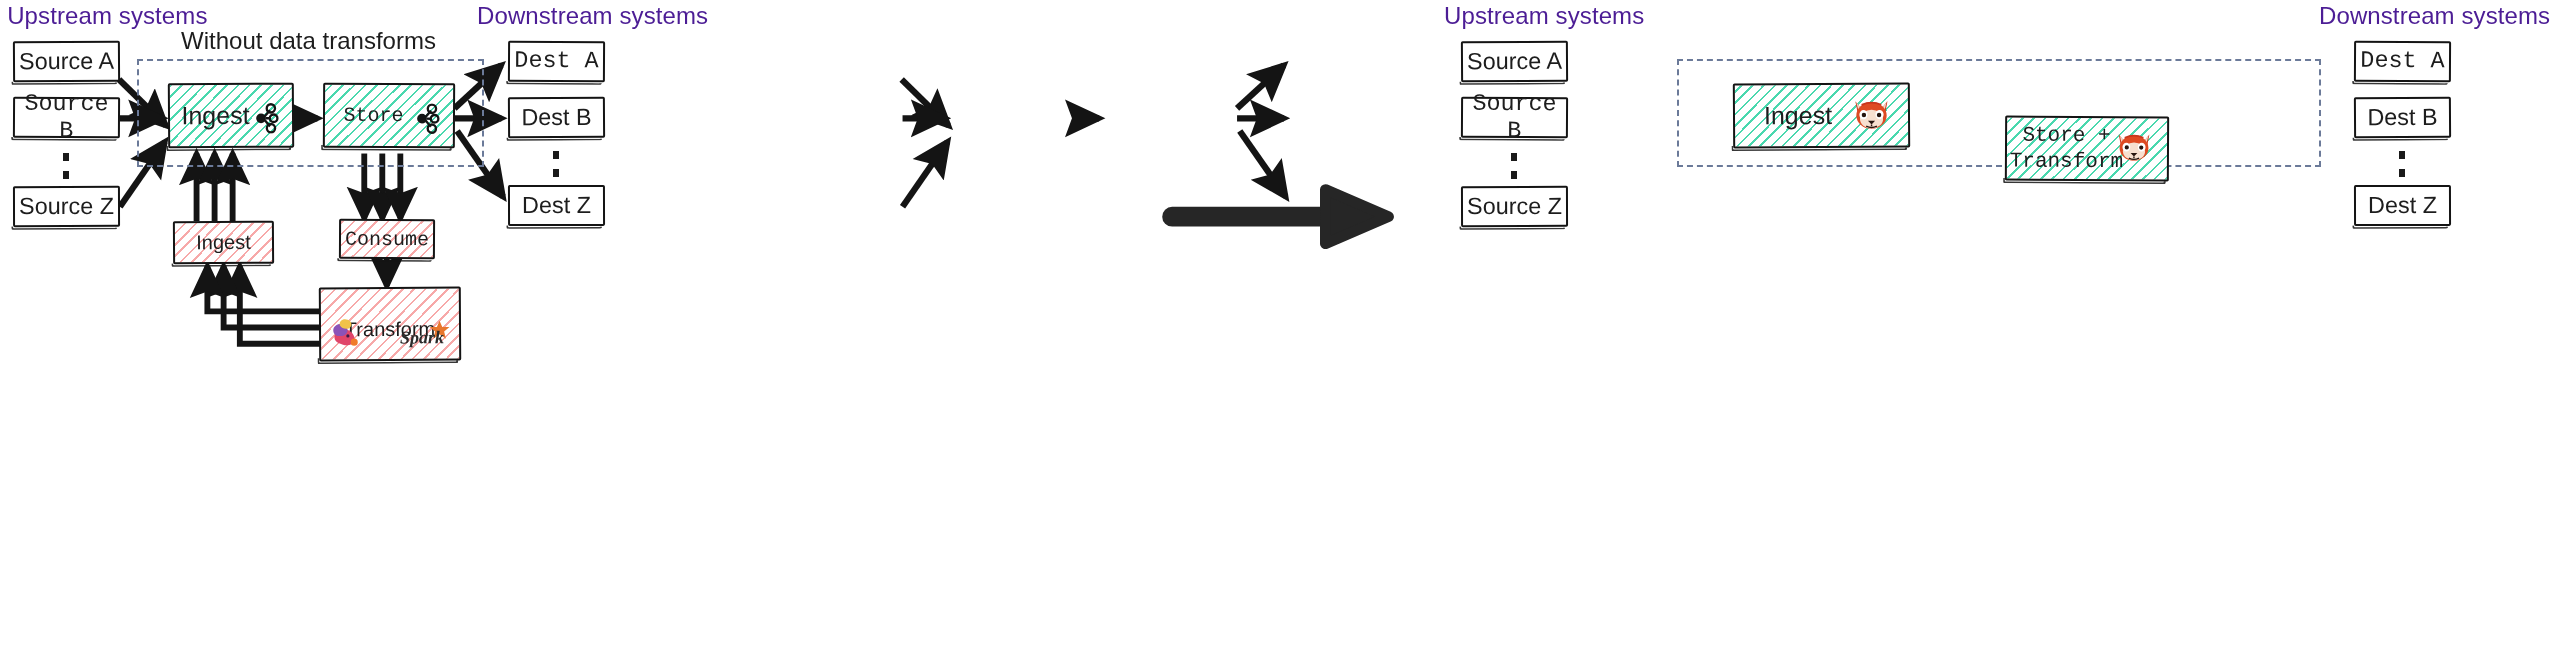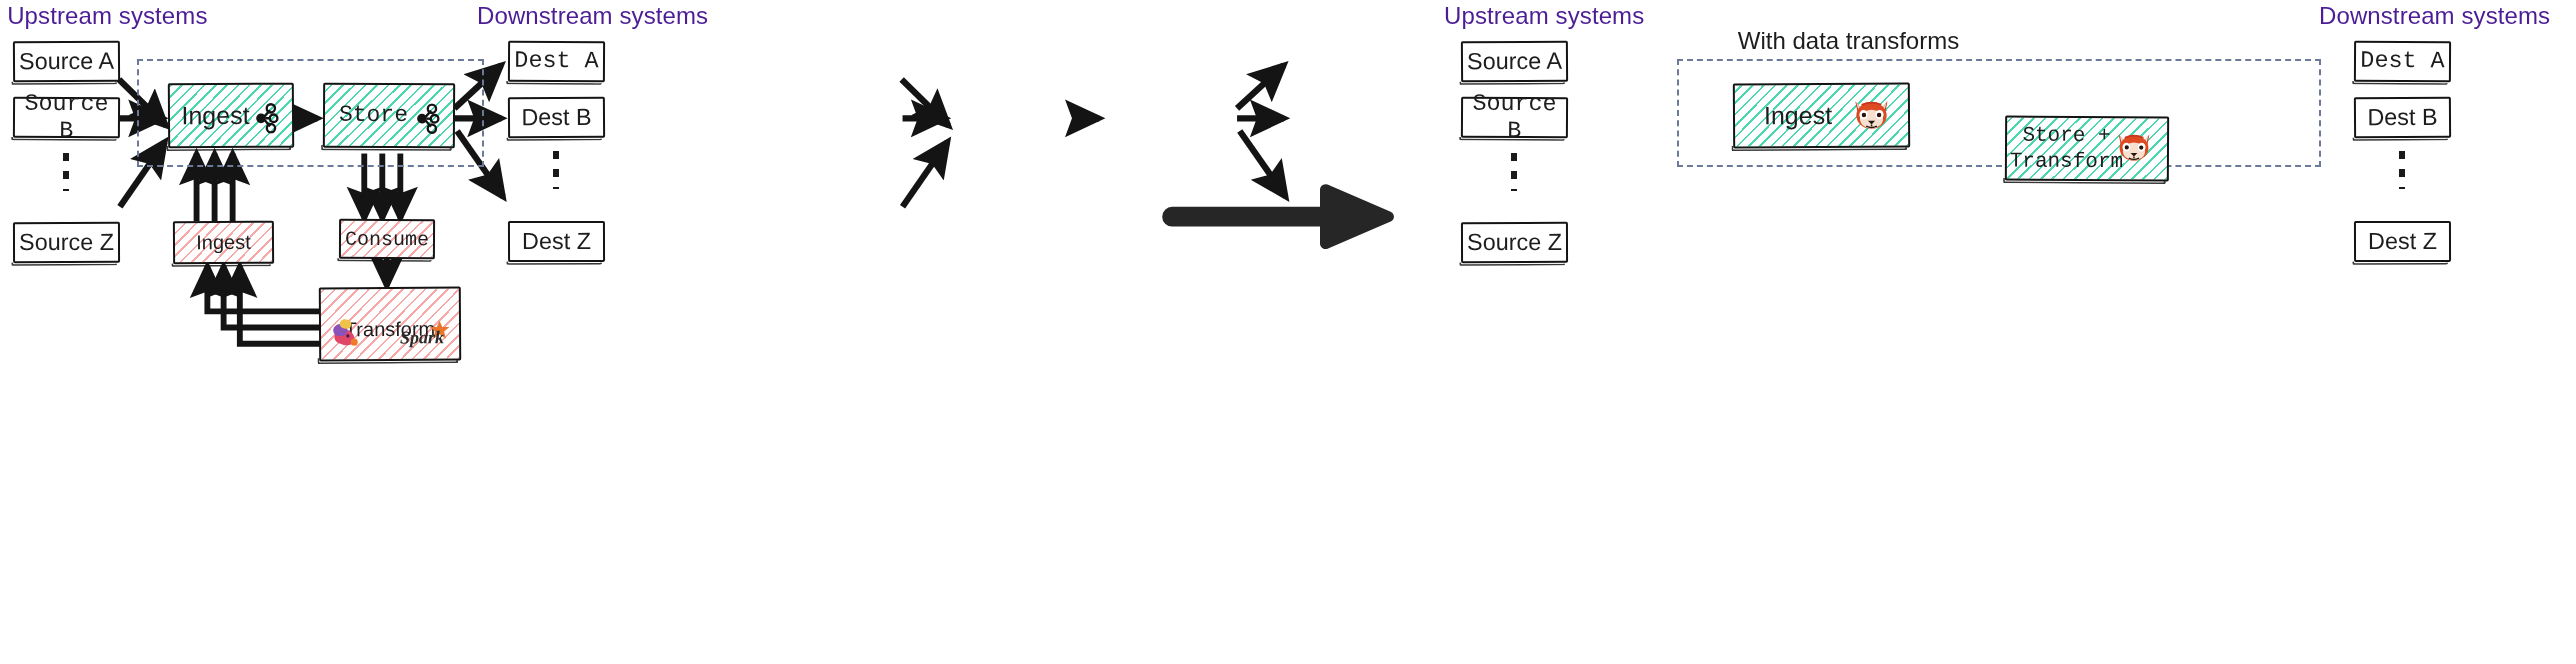--- a/index.html
+++ b/index.html
@@ -47,21 +47,21 @@
     position:absolute;
     left:-3.6px;top:1.8px;right:0.9px;bottom:-4.5px;
     border:2.3px solid #141414;
     border-radius:2.7px;
     pointer-events:none;
     opacity:.85;
     clip-path:polygon(0 92%,100% 96%,100% 100%,0 100%);
   }
   .hbox.tilt-a{transform:rotate(-0.35deg);}
   .hbox.tilt-b{transform:rotate(0.3deg);font-family:Liberation Mono, monospace;}
-  .hbox.tilt-c{transform:rotate(-0.15deg);margin-top:36px;}
+  .hbox.tilt-c{transform:rotate(-0.15deg);}
 
   .hbox .lbl{position:relative;z-index:3;}
 
   
   .hatch-teal{
     background-color:#ffffff;
     background-image:repeating-linear-gradient(
        -45deg,
        rgba(64,214,170,.95) 0px,
        rgba(64,214,170,.95) 1.8px,
@@ -167,20 +167,21 @@
 
     <path d="M1372,131 L1424,131" stroke="#141414" stroke-width="7" fill="none" marker-end="url(#ah)"></path>
 
     <path d="M1375,145 L1426,218" stroke="#141414" stroke-width="7" fill="none" marker-end="url(#ah)"></path>
   </svg>
 
   <div class="caption" style="left:7.2px;top:1.8px;">Upstream systems</div>
 
   <div class="caption" style="left:477px;top:1.8px;">Downstream systems</div>
 
+  <div class="panel-title" style="left:137px;top:27px;width:343px;">Without data transforms</div>
 
   <div class="dashed-region" style="left:137px;top:59px;width:347px;height:108px;"></div>
 
   <div class="hbox tilt-a" style="left:12.6px;top:41px;width:107px;height:41px;">
     <span class="lbl">Source A</span>
   </div>
   <div class="hbox tilt-b" style="left:12.6px;top:97px;width:107px;height:41px;">
     <span class="lbl">Source B</span>
   </div>
   <div class="vdots" style="left:63px;top:153px;height:38px;"></div>
@@ -196,21 +197,21 @@
         <circle cx="21" cy="28" r="4.6" fill="none" stroke="#141414" stroke-width="2.6"></circle>
         <circle cx="24" cy="17" r="4.2" fill="none" stroke="#141414" stroke-width="2.6"></circle>
         <circle cx="10" cy="17" r="5.4" fill="#141414"></circle>
         <path d="M14,15 L20,8" stroke="#141414" stroke-width="2.6"></path>
         <path d="M14,19 L20,26" stroke="#141414" stroke-width="2.6"></path>
         <path d="M15,17 L20,17" stroke="#141414" stroke-width="2.6"></path>
       </svg>
     </span>
   </div>
 
-  <div class="hbox tilt-b hatch-teal" style="left:323px;top:83px;width:132px;height:65px;font-size:23px;">
+  <div class="hbox tilt-b hatch-teal" style="left:323px;top:83px;width:132px;height:65px;font-size:20px;">
     <span class="lbl" style="margin-right:31px;">Store</span>
     <span class="icon" style="right:12.6px;top:18px;">
       <svg width="27" height="31" viewBox="0 0 30 34">
         <circle cx="21" cy="6" r="4.6" fill="none" stroke="#141414" stroke-width="2.6"></circle>
         <circle cx="21" cy="28" r="4.6" fill="none" stroke="#141414" stroke-width="2.6"></circle>
         <circle cx="24" cy="17" r="4.2" fill="none" stroke="#141414" stroke-width="2.6"></circle>
         <circle cx="10" cy="17" r="5.4" fill="#141414"></circle>
         <path d="M14,15 L20,8" stroke="#141414" stroke-width="2.6"></path>
         <path d="M14,19 L20,26" stroke="#141414" stroke-width="2.6"></path>
         <path d="M15,17 L20,17" stroke="#141414" stroke-width="2.6"></path>
@@ -255,21 +256,20 @@
         <path d="M46,2 L49,9 L57,9 L51,14 L53,22 L46,17 L39,22 L41,14 L35,9 L43,9 Z" fill="#e8762c"></path>
         <text x="2" y="27" font-family="Liberation Serif, serif" font-size="20" font-style="italic" font-weight="bold" fill="#2b2b2b">Spark</text>
       </svg>
     </span>
   </div>
 
   <div class="caption" style="left:1444px;top:1.8px;">Upstream systems</div>
 
   <div class="caption" style="left:2319px;top:1.8px;">Downstream systems</div>
 
-  <div class="panel-title" style="left:1677px;top:27px;width:343px;">With data transforms</div>
 
   <div class="dashed-region" style="left:1677px;top:59px;width:644px;height:108px;"></div>
 
   <div class="hbox tilt-a" style="left:1461px;top:41px;width:107px;height:41px;">
     <span class="lbl">Source A</span>
   </div>
   <div class="hbox tilt-b" style="left:1461px;top:97px;width:107px;height:41px;">
     <span class="lbl">Source B</span>
   </div>
   <div class="vdots" style="left:1511px;top:153px;height:38px;"></div>

